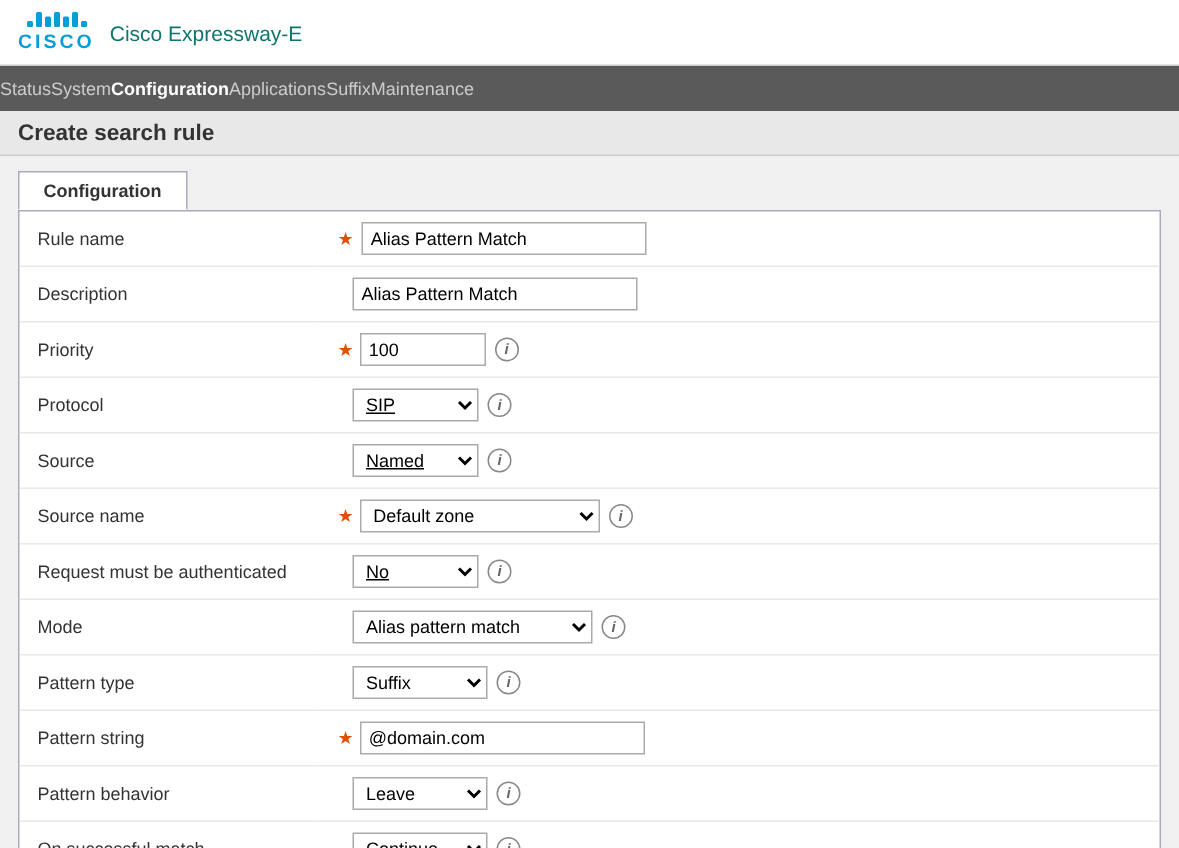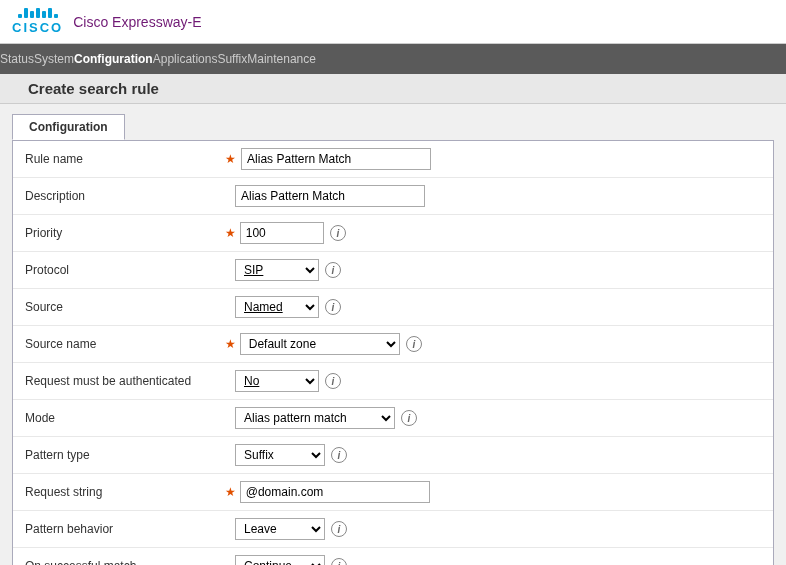--- a/index.html
+++ b/index.html
@@ -7,21 +7,21 @@
 
     
     .header { background: #fff; border-bottom: 1px solid #ccc; padding: 8px 12px; display: flex; align-items: center; gap: 14px; }
 
     
     .nav { background: #5a5a5a; display: flex; gap: 0; }
     .nav-item { color: #ccc; padding: 8px 0; cursor: pointer; font-size: 12px; }
     .nav-item.active { color: #fff; font-weight: bold; }
 
     
-    .page-title-bar { background: #e8e8e8; border-bottom: 1px solid #ccc; padding: 6px 28px; font-size: 15px; font-weight: bold; color: #333; }
+    .page-title-bar { background: #e8e8e8; border-bottom: 1px solid #ccc; padding: 6px 12px; font-size: 15px; font-weight: bold; color: #333; }
 
     
     .content { padding: 10px 12px; background: #f0f0f0; }
 
     
     .tab-header { display: flex; }
     .tab { background: #d0d8e4; border: 1px solid #aab; border-bottom: none; padding: 5px 16px; font-size: 12px; font-weight: bold; color: #333; cursor: pointer; }
     .tab.active { background: #fff; border-bottom: 1px solid #fff; }
 
     .panel { background: #fff; border: 1px solid #aab; padding: 0; }
@@ -94,21 +94,21 @@
         <div class="logo-dot h3"></div>
         <div class="logo-dot h1"></div>
         <div class="logo-dot h2"></div>
         <div class="logo-dot h1"></div>
         <div class="logo-dot h2"></div>
         <div class="logo-dot h1"></div>
         <div class="logo-dot h3"></div>
       </div>
       <div style="color:#049fd9;font-size:13px;font-weight:bold;letter-spacing:2px;margin-top:1px;">CISCO</div>
     </div>
-    <div style="font-size:14px;color:#701a75;">Cisco Expressway-E</div>
+    <div style="font-size:14px;color:#0f766e;">Cisco Expressway-E</div>
   </div>
 </div>
 
 <div class="nav">
   <div class="nav-item">Status</div>
   <div class="nav-item">System</div>
   <div class="nav-item active">Configuration</div>
   <div class="nav-item">Applications</div>
   <div class="nav-item">Suffix</div>
   <div class="nav-item">Maintenance</div>
@@ -229,21 +229,21 @@
                 <option>Prefix</option>
                 <option>Exact</option>
                 <option>Regex</option>
               </select>
               <span class="info-icon">i</span>
             </div>
           </td>
         </tr>
 
         <tr class="form-row">
-          <td class="label-cell">Request string</td>
+          <td class="label-cell">Pattern string</td>
           <td class="field-cell">
             <div class="field-group">
               <span class="required-star">★</span>
               <input type="text" class="wide" value="@domain.com" style="">
             </div>
           </td>
         </tr>
 
         <tr class="form-row">
           <td class="label-cell">Pattern behavior</td>

